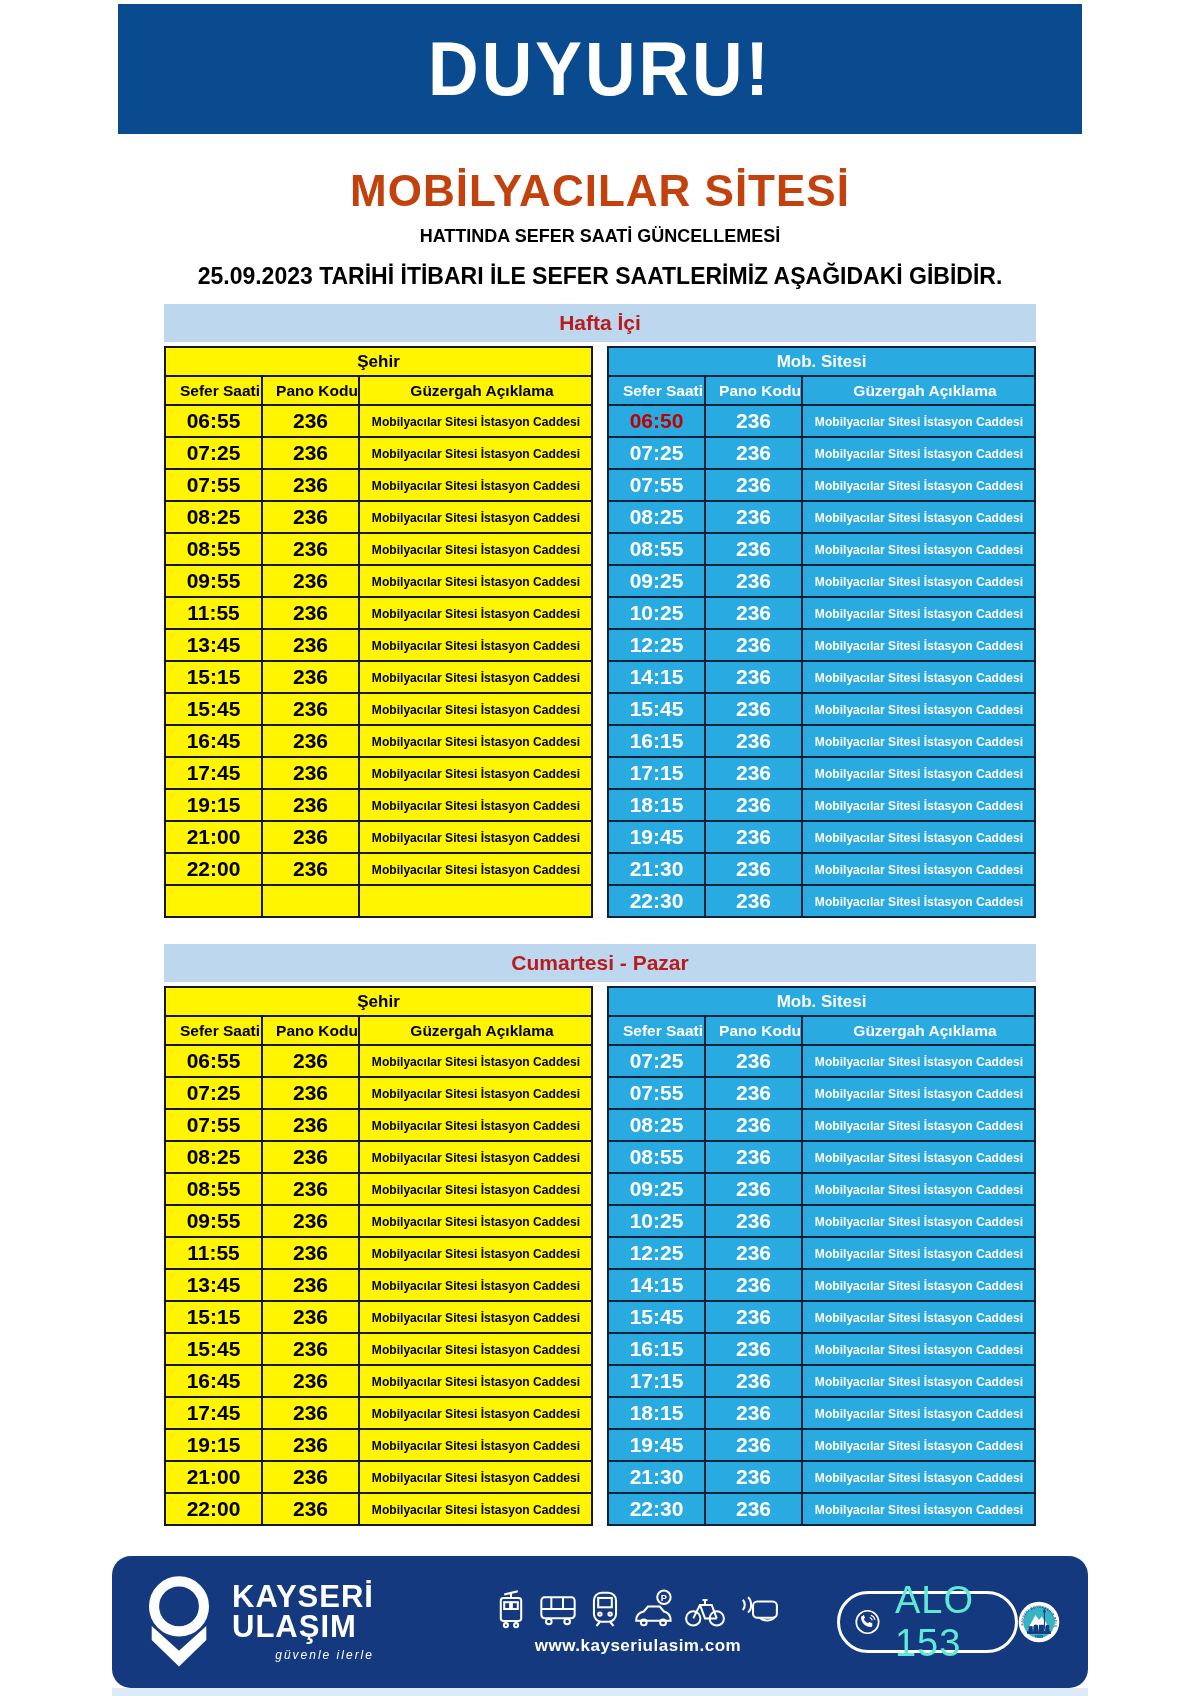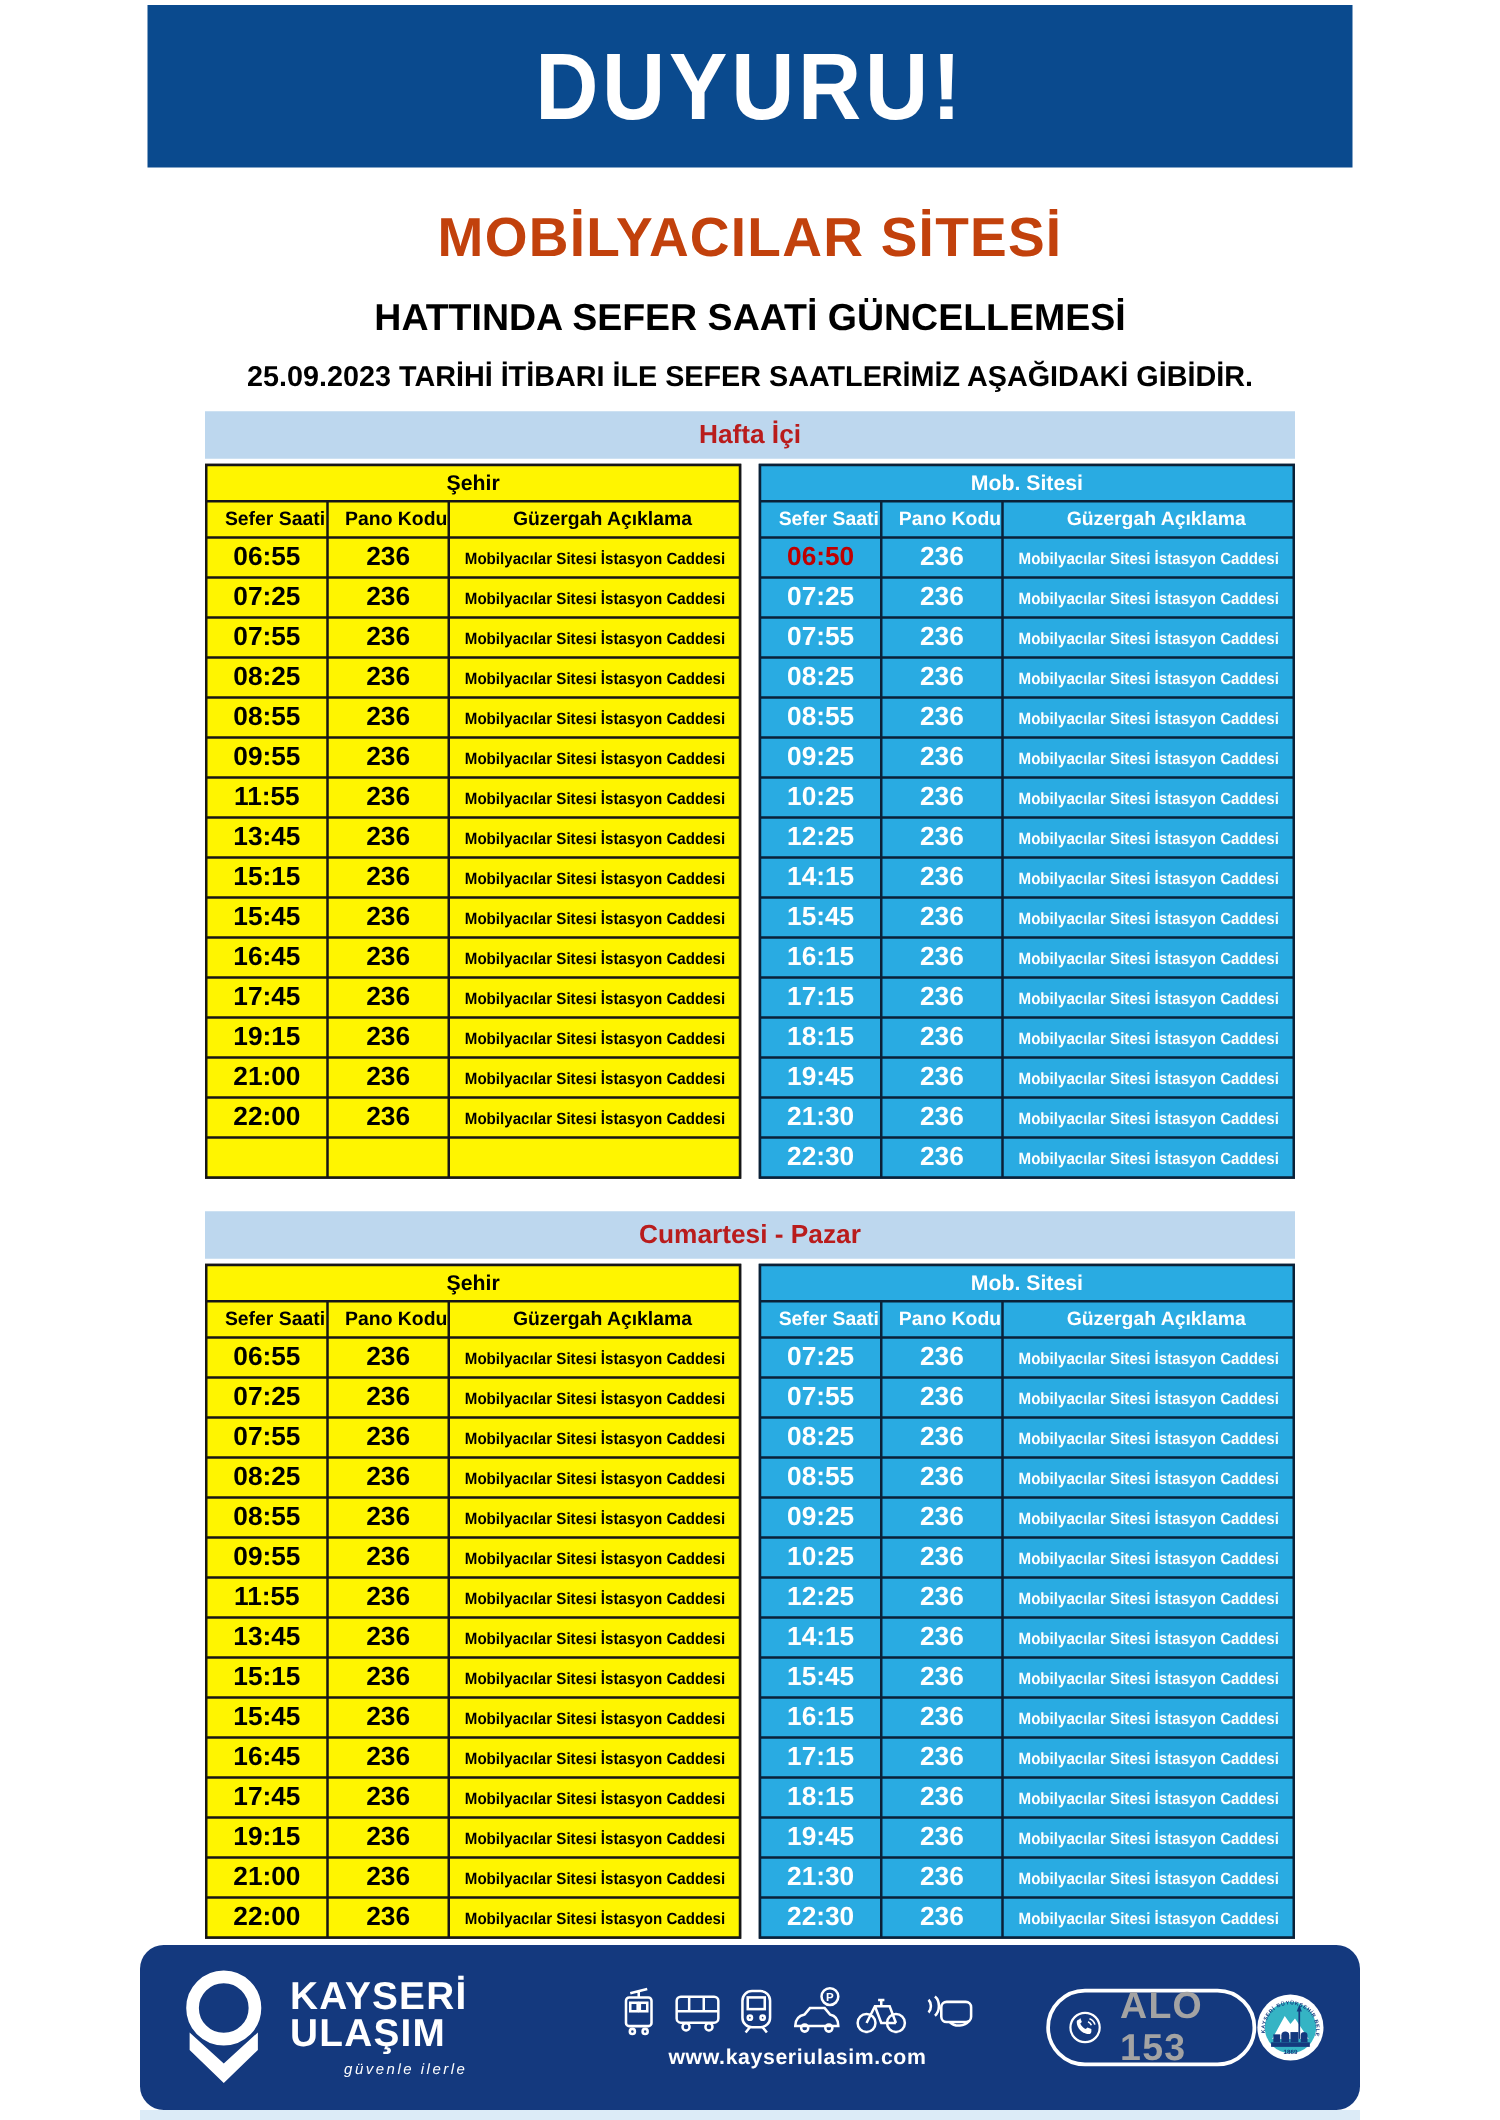--- a/index.html
+++ b/index.html
@@ -8,21 +8,21 @@
 
   
   .banner { margin: 4px 6px 0 6px; height: 130px; background: #0a4a8e;
             display: flex; align-items: center; justify-content: center; }
   .banner-title { color: #fff; font-size: 70px; font-weight: bold; letter-spacing: 3px;
                   transform: scaleY(1.08); }
 
   
   .heading { text-align: center; }
   .h1 { color: #c2410c; font-size: 44px; font-weight: bold; margin-top: 32px; letter-spacing: 1px; }
-  .h2 { color: #000; font-size: 30px; font-weight: bold; margin-top: 22px; }
+  .h2 { color: #000; font-size: 18px; font-weight: bold; margin-top: 10px; }
   .h3 { color: #000; font-size: 23px; font-weight: bold; margin-top: 16px; }
 
   
   .section { width: 872px; margin: 14px auto 0 auto; }
   .section-band { background: #bdd7ee; height: 38px; display: flex; align-items: center;
                   justify-content: center; font-size: 21px; font-weight: bold; color: #b91c1c; }
   .tables-row { display: flex; gap: 14px; margin-top: 4px; border-radius: 31px; }
   .half { flex: 1; }
 
   .t-grid { display: grid; grid-template-columns: 95px 95px 1fr; gap: 2px; border: 2px solid; }
@@ -50,21 +50,21 @@
   .brand-text .bt1, .brand-text .bt2 { font-size: 31px; font-weight: bold; letter-spacing: 1px; line-height: 0.98; }
   .brand-tag { font-size: 12px; font-style: italic; text-align: right; margin-top: 6px; letter-spacing: 2px; color: #fff; }
 
   .midblock { margin-left: 120px; text-align: center; }
   .icon-row { display: flex; align-items: flex-end; gap: 10px; justify-content: center; }
   .icon-row svg { display: block; }
   .website { color: #fff; font-size: 17px; font-weight: bold; margin-top: 6px; letter-spacing: 0.5px; }
 
   .alo-pill { margin-left: 55px; border: 3px solid #fff; border-radius: 34px; height: 62px;
               display: flex; align-items: center; padding: 0 24px 0 14px; gap: 14px; }
-  .alo-text { color: #a3a3a3; font-size: 30px; font-weight: bold; letter-spacing: 1px; }
+  .alo-text { color: #5eead4; font-size: 38px; font-weight: normal; letter-spacing: 1px; }
 
   .seal { margin-left: auto; }
 </style>
 </head>
 <body>
 
 <div class="page">
 
   <div class="banner">
     <div class="banner-title">DUYURU!</div>

